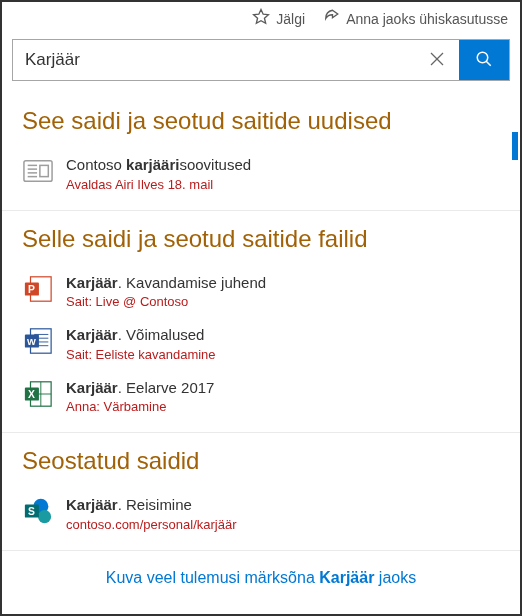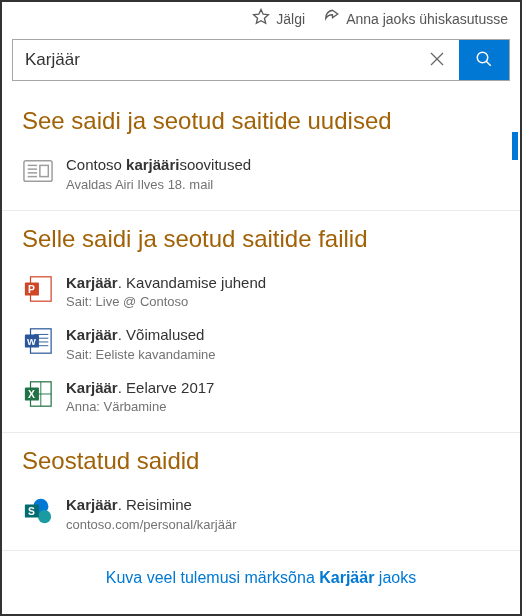--- a/index.html
+++ b/index.html
@@ -90,21 +90,21 @@
     }
     .result-body { flex: 1; }
     .result-title {
       font-size: 15px;
       color: #333;
       line-height: 1.3;
     }
     .result-title b { font-weight: 600; }
     .result-sub {
       font-size: 13px;
-      color: #737373;
+      color: #b91c1c;
       margin-top: 2px;
     }
     .blue-bar {
       position: absolute;
       right: 2px;
       top: 130px;
       width: 6px;
       height: 28px;
       background: #0078d4;
     }

